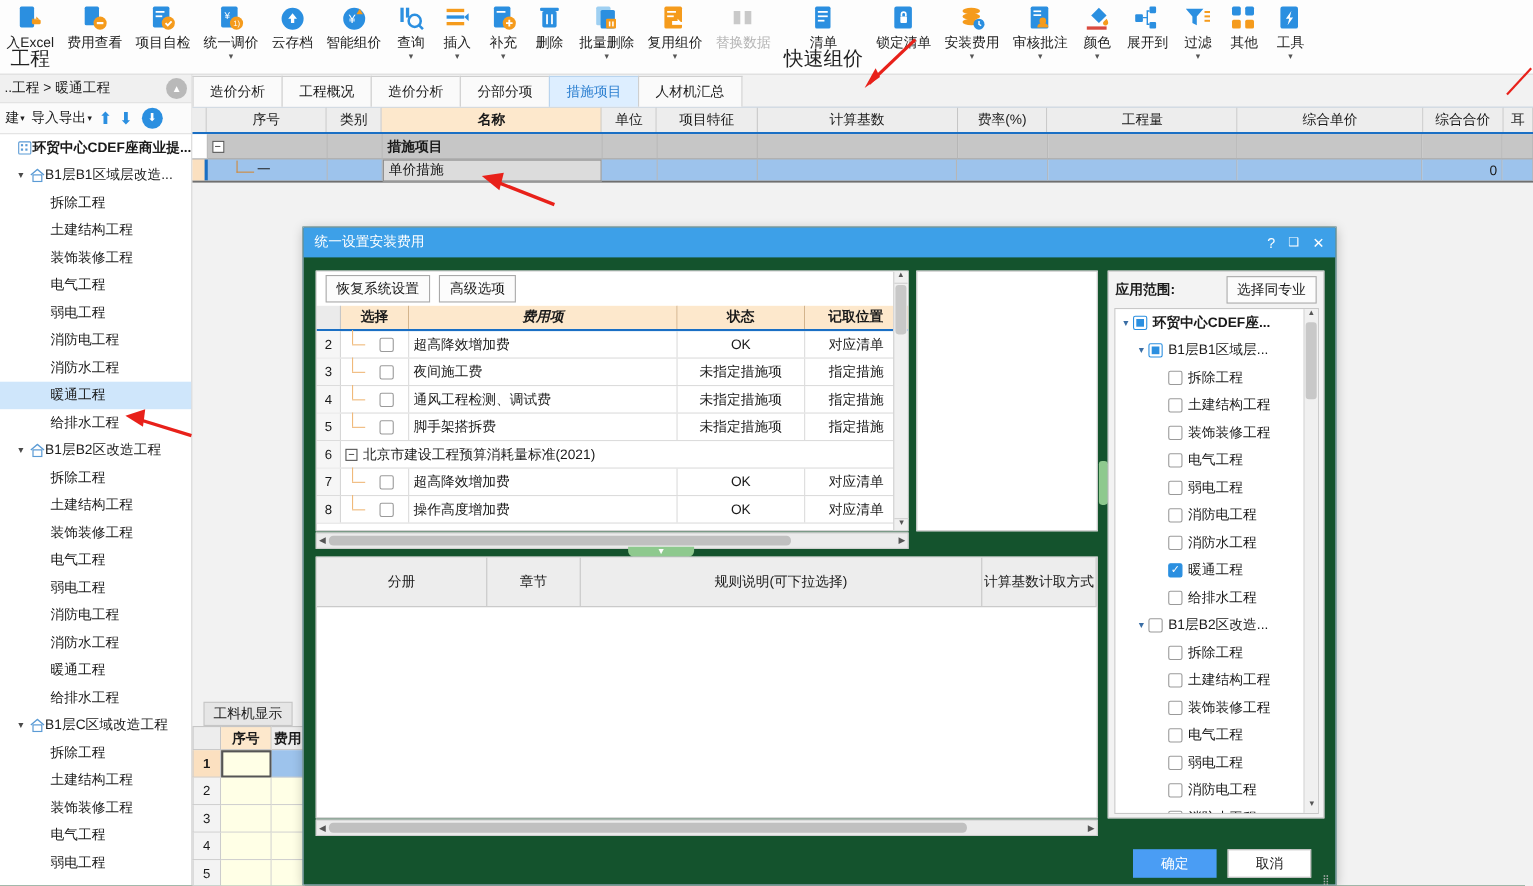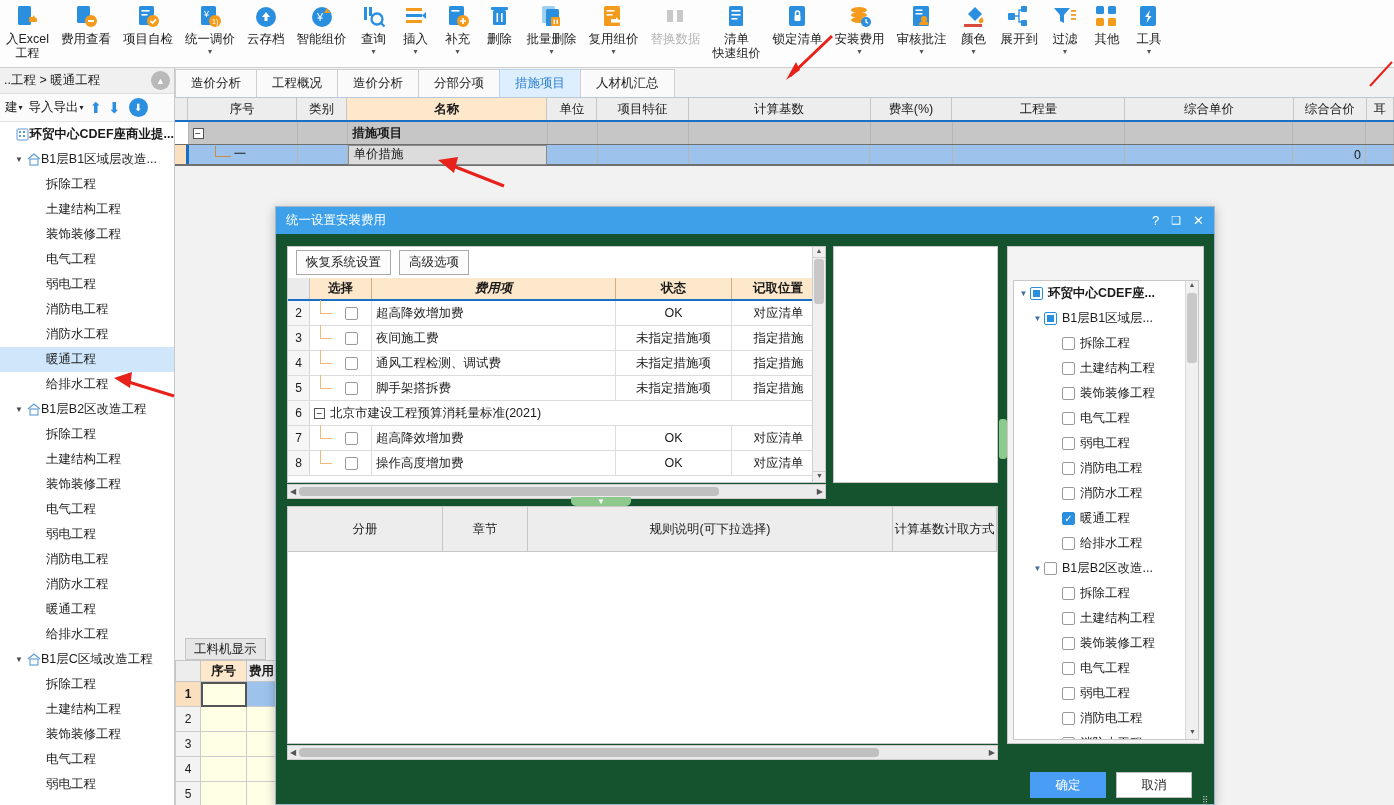--- a/index.html
+++ b/index.html
@@ -16,21 +16,21 @@
     background:#fdfdfd; border-bottom:1px solid #cfcfcf;
     display:flex; align-items:flex-start; padding-left:0px;
   }
   .rb{
     width:auto; min-width:42px; height:66px; display:flex; flex-direction:column;
     align-items:center; justify-content:flex-start; padding:2px 6px 0 6px;
     cursor:default; position:relative;
   }
   .rb .ico{ height:30px; display:flex; align-items:center; justify-content:center; }
   .rb .lab{ font-size:12.5px; color:#222; white-space:nowrap; line-height:15px; text-align:center; }
-  .rb .lab2{ font-size:12px; color:#222; white-space:nowrap; line-height:13px; }
+  .rb .lab2{ font-size:18px; color:#222; white-space:nowrap; line-height:13px; }
   .rb .caret{ font-size:8px; color:#555; line-height:9px; }
   .rb.dim .lab{ color:#b4b4b4; }
 
   
   #sidebar{
     position:absolute; left:0; top:68px; width:175px; height:737px;
     background:#fff; border-right:1px solid #c8c8c8;
   }
   #crumb{
     height:26px; background:#f0f0f0; border-bottom:1px solid #ddd;
@@ -923,20 +923,24 @@
       <span style="font-size:8px;color:#555">◀</span>
         <div class="thumb"></div>
         <span style="font-size:8px;color:#555;margin-left:auto">▶</span>
     </div>
     <div id="downhandle">▼</div>
 
     <div id="midbox" class="panelbox"></div>
     <div id="splitter"></div>
 
     <div id="scope">
+      <div id="scopehead">
+        <span class="lbl">应用范围:</span>
+        <button class="btn">选择同专业</button>
+      </div>
       <div id="scopetree">
         <div id="scopelist" style="width:173px;">
             <div class="stn l0">
               <span class="tw">▼</span>
               <span class="scb part">
                 <i></i>
               </span>
               <span>环贸中心CDEF座...</span>
             </div>
             <div class="stn l1">

